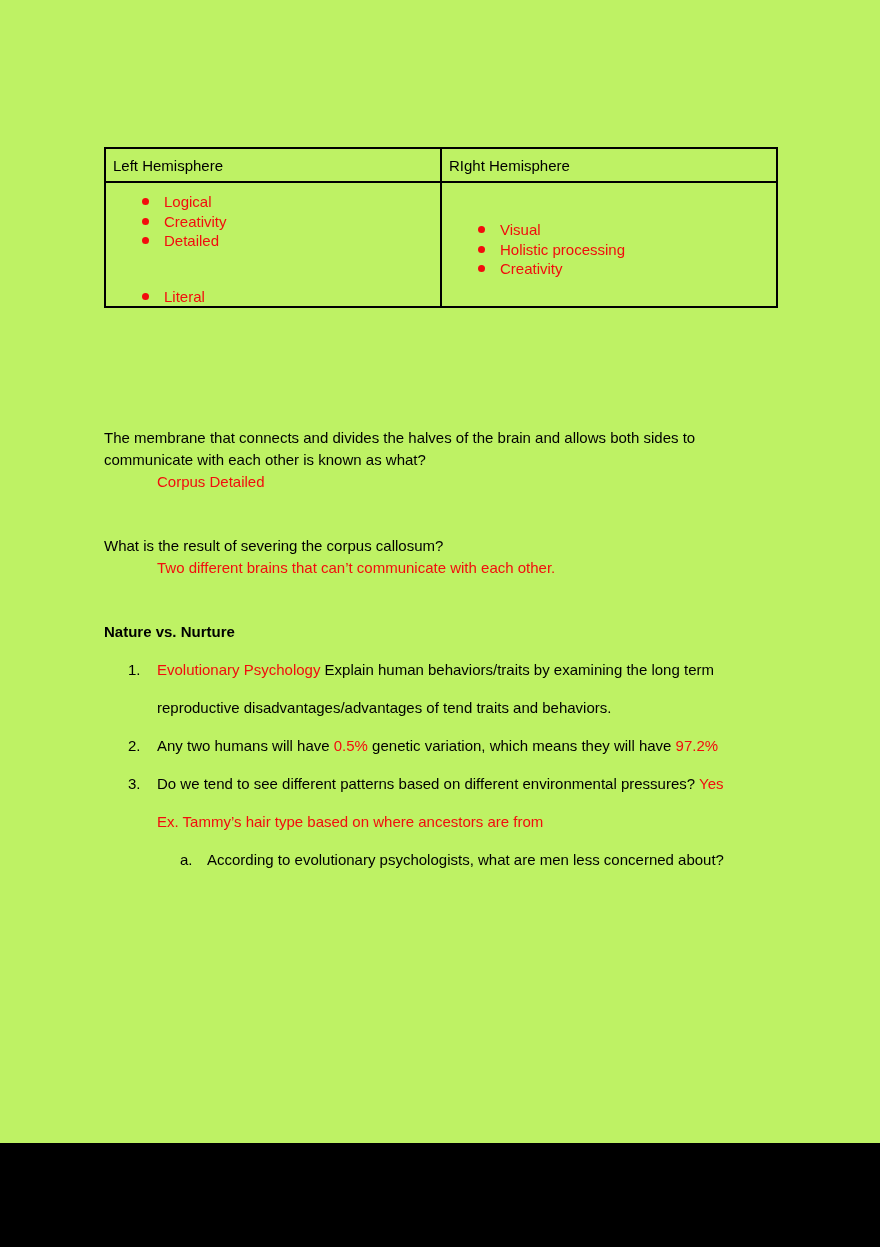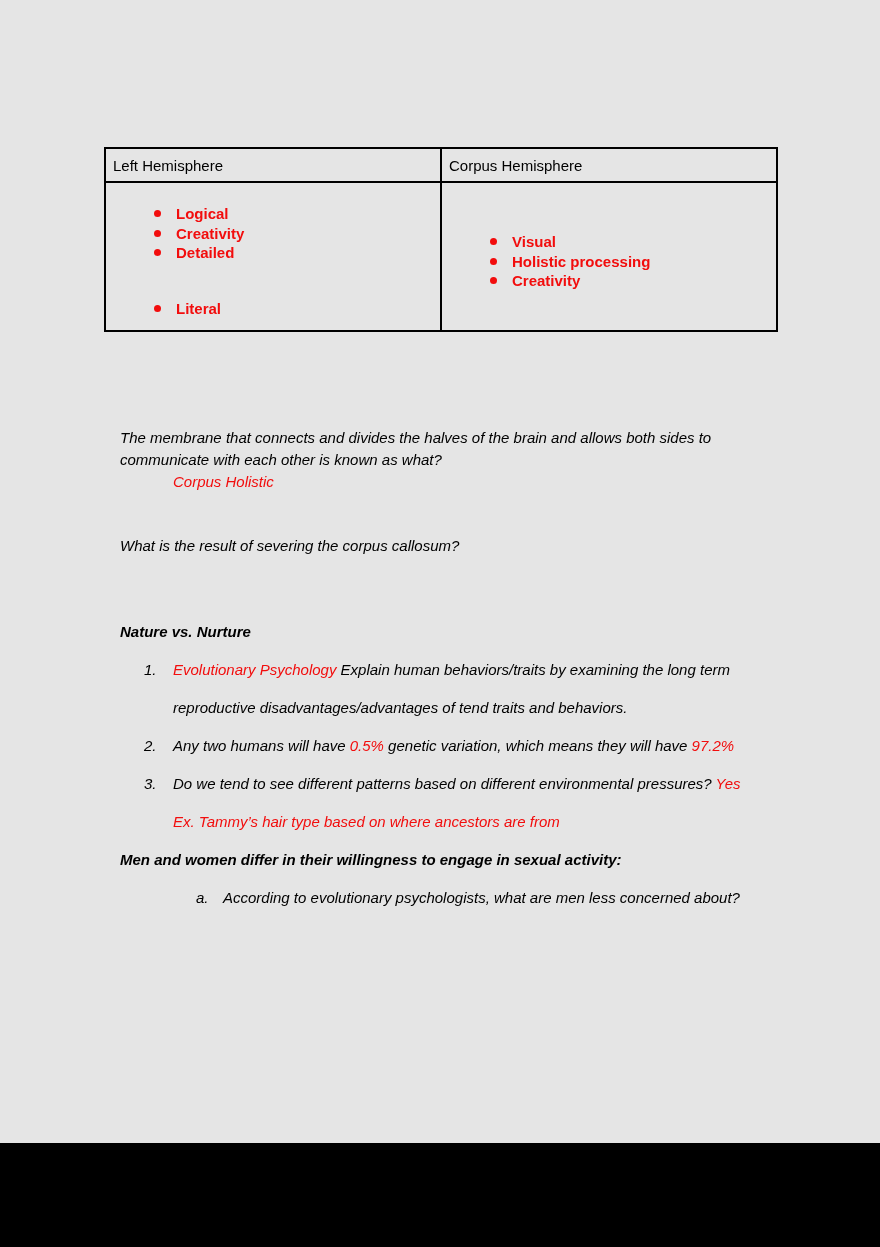--- a/index.html
+++ b/index.html
@@ -1,20 +1,20 @@
 <!DOCTYPE html>
 <html><head>
 <meta charset="utf-8">
 <style>
   html, body { margin: 0; padding: 0; background: #ffffff; }
   .screen {
     position: relative;
     width: 880px;
     height: 1247px;
-    background: #e5e5e5;
+    background: #bef264;
     overflow: hidden;
     font-family: "Liberation Sans", sans-serif;
     color: #000000;
     font-size: 15px;
   }
 
   
   table.doc-table {
     position: absolute;
     left: 104px;
@@ -29,23 +29,22 @@
     font-size: 15px;
     text-align: left;
   }
   .doc-table th {
     height: 32px;
     padding: 0 0 0 7px;
     vertical-align: middle;
   }
   .doc-table td {
     height: 90px;
-    padding: 12px;
+    padding: 0;
     vertical-align: top;
-    font-weight: bold;
   }
   .doc-table ul {
     list-style: none;
     margin: 9px 0 0 0;
     padding: 0;
   }
   .doc-table li {
     position: relative;
     line-height: 19.5px;
     padding-left: 58px;
@@ -54,23 +53,22 @@
     position: absolute;
     width: 7px;
     height: 7px;
     border-radius: 50%;
   }
   .doc-table li .dot { left: 36px; top: 6px; }
 
   
   .block {
     position: absolute;
-    left: 120px;
+    left: 104px;
     width: 680px;
-    font-style: italic;
   }
   .blk-qa1    { top: 427px; line-height: 22px; }
   .blk-qa2    { top: 535px; line-height: 22px; }
   .blk-nature { top: 613px; line-height: 38px; }
 
   .line { position: relative; white-space: nowrap; }
   .ind-none   { padding-left: 0; }
   .ind-answer { padding-left: 53px; }
   .ind-li     { padding-left: 53px; }
   .ind-li2    { padding-left: 103px; }
@@ -93,21 +91,21 @@
 </style>
 </head>
 <body>
 
 <div class="screen">
 
   <table class="doc-table">
     <tbody>
         <tr>
       <th>Left Hemisphere</th>
-      <th>Corpus Hemisphere</th>
+      <th>RIght Hemisphere</th>
     </tr>
     <tr>
       <td>
         <ul>
               <li style="color: rgb(242, 13, 13);"><span class="dot" style="background: rgb(242, 13, 13);"></span><span>Logical</span></li>
               <li style="color: rgb(242, 13, 13);"><span class="dot" style="background: rgb(242, 13, 13);"></span><span>Creativity</span></li>
               <li style="color: rgb(242, 13, 13);"><span class="dot" style="background: rgb(242, 13, 13);"></span><span>Detailed</span></li>
               <li style="color: rgb(242, 13, 13); margin-top: 36px;"><span class="dot" style="background: rgb(242, 13, 13);"></span><span>Literal</span></li>
             </ul>
       </td>
@@ -118,33 +116,33 @@
               <li style="color: rgb(242, 13, 13);"><span class="dot" style="background: rgb(242, 13, 13);"></span><span>Creativity</span></li>
             </ul>
       </td>
     </tr>
   </tbody>
     </table>
 
   <div class="block blk-qa1">
       <div class="line ind-none"><span>The membrane that connects and divides the halves of the brain and allows both sides to</span></div>
       <div class="line ind-none"><span>communicate with each other is known as what?</span></div>
-      <div class="line ind-answer"><span style="color: rgb(242, 13, 13);">Corpus Holistic</span></div>
+      <div class="line ind-answer"><span style="color: rgb(242, 13, 13);">Corpus Detailed</span></div>
     </div>
 
   <div class="block blk-qa2">
       <div class="line ind-none"><span>What is the result of severing the corpus callosum?</span></div>
+      <div class="line ind-answer"><span style="color: rgb(242, 13, 13);">Two different brains that can’t communicate with each other.</span></div>
     </div>
 
   <div class="block blk-nature">
       <div class="line ind-none"><span class="seg-bold">Nature vs. Nurture</span></div>
       <div class="line ind-li"><span class="marker">1.</span><span style="color: rgb(242, 13, 13);">Evolutionary Psychology</span><span> Explain human behaviors/traits by examining the long term</span></div>
       <div class="line ind-li"><span>reproductive disadvantages/advantages of tend traits and behaviors.</span></div>
       <div class="line ind-li"><span class="marker">2.</span><span>Any two humans will have </span><span style="color: rgb(242, 13, 13);">0.5%</span><span> genetic variation, which means they will have </span><span style="color: rgb(242, 13, 13);">97.2%</span></div>
       <div class="line ind-li"><span class="marker">3.</span><span>Do we tend to see different patterns based on different environmental pressures? </span><span style="color: rgb(242, 13, 13);">Yes</span></div>
       <div class="line ind-li"><span style="color: rgb(242, 13, 13);">Ex. Tammy’s hair type based on where ancestors are from</span></div>
-      <div class="line ind-none"><span class="seg-bold">Men and women differ in their willingness to engage in sexual activity:</span></div>
       <div class="line ind-li2"><span class="marker">a.</span><span>According to evolutionary psychologists, what are men less concerned about?</span></div>
     </div>
 
   <div class="footer-bar"></div>
 
 </div>
 
 </body></html>

